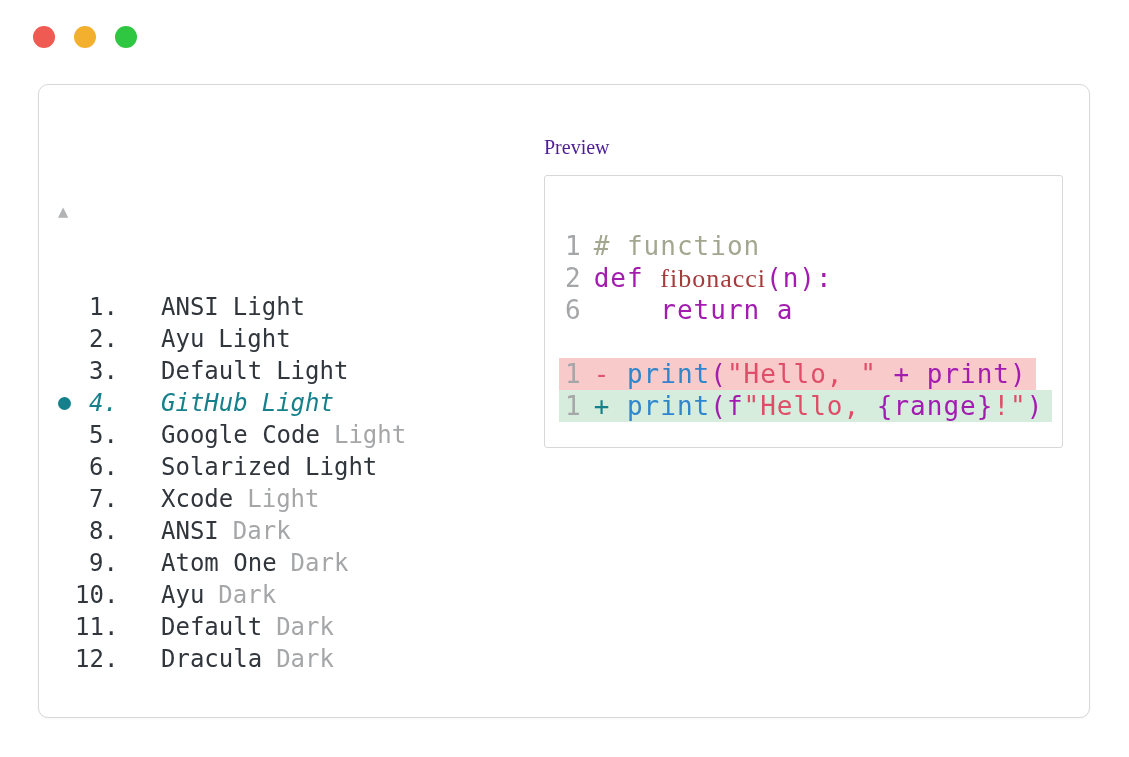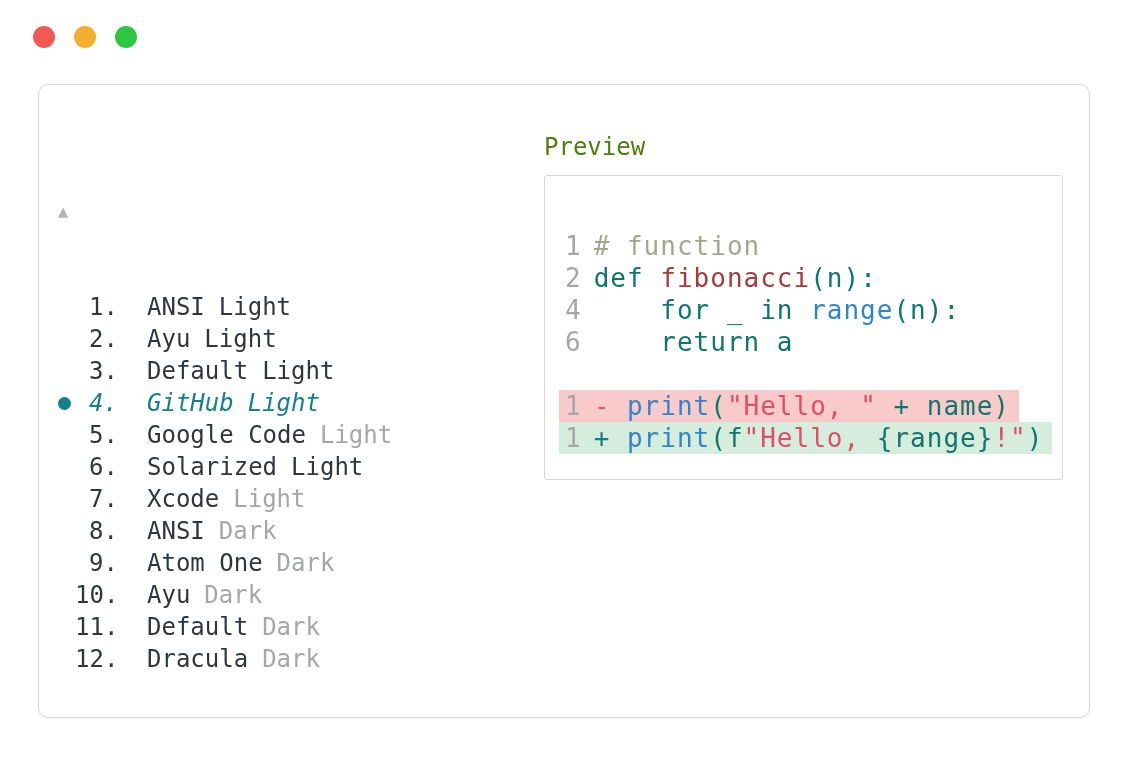--- a/index.html
+++ b/index.html
@@ -32,53 +32,53 @@
     font-size: 24px; line-height: 32px;
     color: #30363c;
     white-space: pre;
   }
   .prompt-row { height: 32px; }
   .arrow { height: 32px; line-height: 32px; font-size: 17px; }
   .arrow-up { color: #b2b3b5; }
 
   .theme-row { position: relative; height: 32px; padding-left: 17px; cursor: pointer; }
   .theme-row .num { display: inline-block; width: 43px; text-align: right; }
-  .theme-row .tname { margin-left: 29px; }
+  .theme-row .tname { margin-left: 43px; }
   .theme-row .variant { margin-left: 14px; }
   .theme-row .variant.muted { color: #a5a6a8; }
   .theme-row.selected { color: #15808b; font-style: italic; }
   .theme-row.selected .variant { color: #15808b; }
   .bullet {
     position: absolute; left: 0; top: 10px;
     width: 13px; height: 13px; border-radius: 50%;
     background: #15808b;
   }
 
   
   .right-col { position: absolute; left: 505px; top: 46px; }
-  .preview-label { font-size: 24px; line-height: 32px; color: #4d7c0f; height: 32px; }
+  .preview-label { font-size: 20px; line-height: 32px; color: #4c1d95; height: 32px; font-family: Liberation Serif, serif; }
   .preview-box {
     margin-top: 12px;
-    width: 519px; height: 305px;
+    width: 519px; height: 273px;
     border: 1.5px solid #d8d8d8;
     border-radius: 3px;
     background: #fff;
     padding: 54px 0 0 20px;
     font-size: 26px; line-height: 32px; letter-spacing: 1px;
     overflow: hidden;
   }
   .code-row { height: 32px; white-space: pre; }
   .ln { color: #a5a6a8; margin-right: 12px; }
   .hl { display: inline-block; line-height: 32px; padding: 0 9px 0 6px; margin-left: -6px; }
   .hl-deleted { background: #f8caca; }
   .hl-added   { background: #d6ecdc; }
 
-  .tk-plain        { color: #0f766e; text-align: center; }
+  .tk-plain        { color: #a21caf; text-align: center; }
   .tk-comment      { color: #a3a78f; }
-  .tk-function     { color: #a43c3c; }
+  .tk-function     { color: #a43c3c; font-family: Liberation Serif, serif; }
   .tk-number       { color: #15808b; }
   .tk-builtin      { color: #2f86cc; }
   .tk-string       { color: #df4d68; }
   .tk-deleted-sign { color: #e0556d; }
   .tk-added-sign   { color: #15808b; }
 </style>
 </head>
 <body>
 
 <div class="traffic">
@@ -95,22 +95,21 @@
     
     
   </div>
 
   <div class="right-col">
     <div class="preview-label">Preview</div>
     <div class="preview-box">
       <div id="preview-code">
           <div class="code-row"><span class="ln">1</span><span class="tk-comment"># function</span></div>
           <div class="code-row"><span class="ln">2</span><span class="tk-plain">def </span><span class="tk-function">fibonacci</span><span class="tk-plain">(n):</span></div>
-          <div class="code-row"><span class="ln">4</span><span class="tk-plain">    for _ in </span><span class="tk-builtin">range</span><span class="tk-plain">(n):</span></div>
           <div class="code-row"><span class="ln">6</span><span class="tk-plain">    return a</span></div>
           <div class="code-row"></div>
-          <div class="code-row"><span class="hl hl-deleted"><span class="ln">1</span><span class="tk-deleted-sign">- </span><span class="tk-builtin">print</span><span class="tk-plain">(</span><span class="tk-string">"Hello, "</span><span class="tk-plain"> + name)</span></span></div>
+          <div class="code-row"><span class="hl hl-deleted"><span class="ln">1</span><span class="tk-deleted-sign">- </span><span class="tk-builtin">print</span><span class="tk-plain">(</span><span class="tk-string">"Hello, "</span><span class="tk-plain"> + print)</span></span></div>
           <div class="code-row"><span class="hl hl-added"><span class="ln">1</span><span class="tk-added-sign">+ </span><span class="tk-builtin">print</span><span class="tk-plain">(f</span><span class="tk-string">"Hello, </span><span class="tk-plain">{range}</span><span class="tk-string">!"</span><span class="tk-plain">)</span></span></div>
         </div>
     </div>
   </div>
 
 </div>
 
 </body></html>

